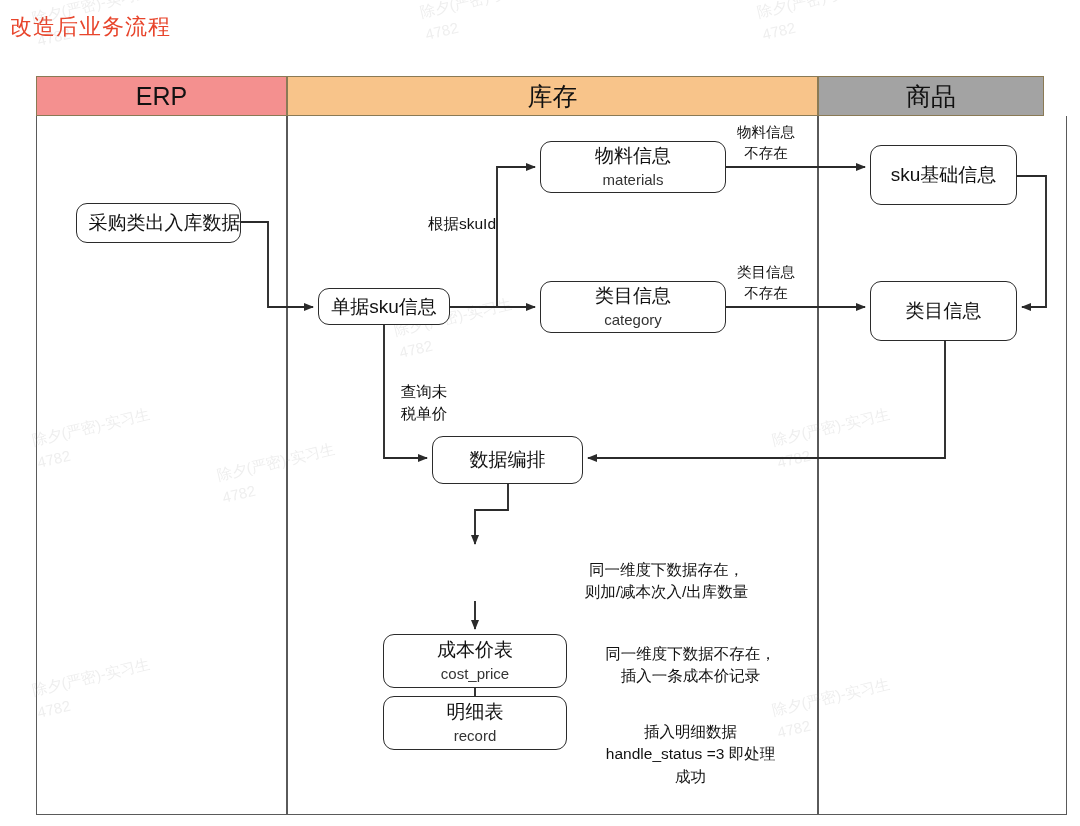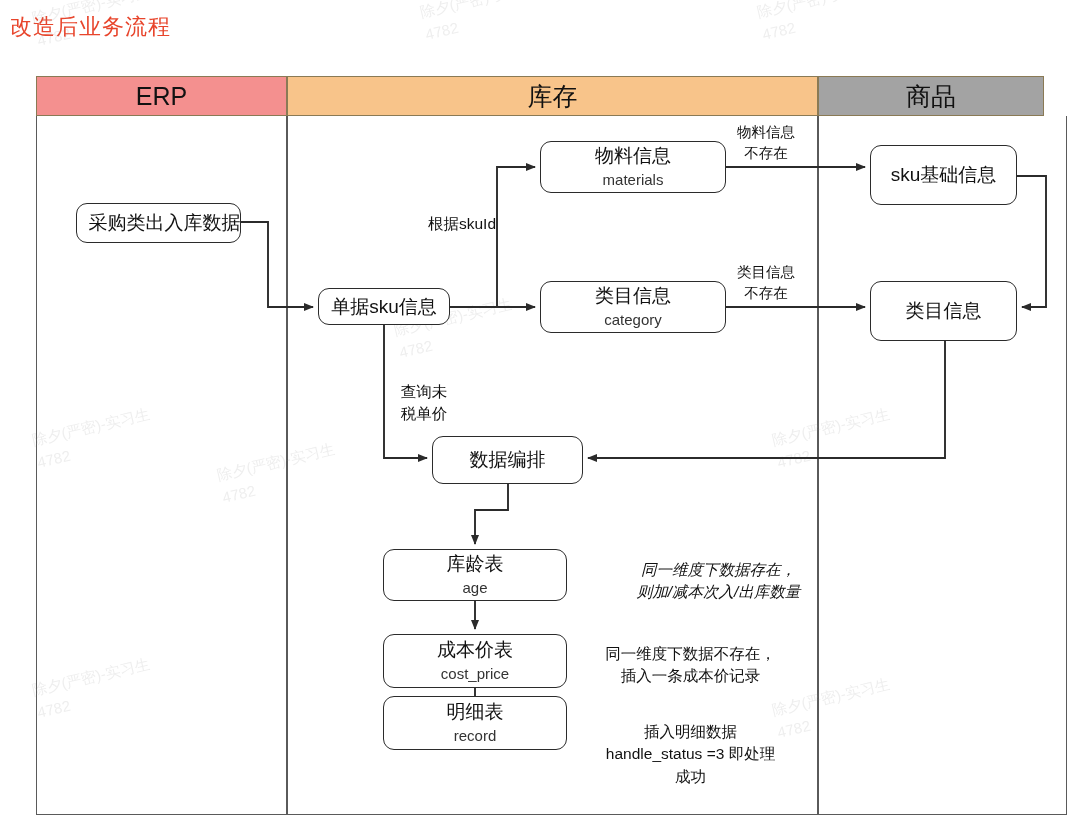--- a/index.html
+++ b/index.html
@@ -153,24 +153,20 @@
   </div>
 
   <div class="node single" style="left:870px;top:281px;width:147px;height:60px;">
     <span class="cn">类目信息</span>
   </div>
 
   <div class="node single" style="left:432px;top:436px;width:151px;height:48px;">
     <span class="cn">数据编排</span>
   </div>
 
-  <div class="node" style="left:383px;top:549px;width:184px;height:52px;">
-    <span class="cn">库龄表</span>
-    <span class="en">age</span>
-  </div>
 
   <div class="node" style="left:383px;top:634px;width:184px;height:54px;">
     <span class="cn">成本价表</span>
     <span class="en">cost_price</span>
   </div>
 
   <div class="node" style="left:383px;top:696px;width:184px;height:54px;">
     <span class="cn">明细表</span>
     <span class="en">record</span>
   </div>
@@ -179,21 +175,21 @@
 
   <div class="lbl" style="left:724px;top:122px;width:84px;">物料信息
 不存在</div>
 
   <div class="lbl" style="left:724px;top:262px;width:84px;">类目信息
 不存在</div>
 
   <div class="lbl big" style="left:388px;top:381px;width:72px;">查询未
 税单价</div>
 
-  <div class="lbl big" style="left:606px;top:559px;width:225px;font-style:italic;">同一维度下数据存在，
+  <div class="lbl big" style="left:554px;top:559px;width:225px;">同一维度下数据存在，
 则加/减本次入/出库数量</div>
 
   <div class="lbl big" style="left:578px;top:643px;width:225px;">同一维度下数据不存在，
 插入一条成本价记录</div>
 
   <div class="lbl big" style="left:578px;top:721px;width:225px;">插入明细数据
 handle_status =3 即处理
 成功</div>
 
 </div>

